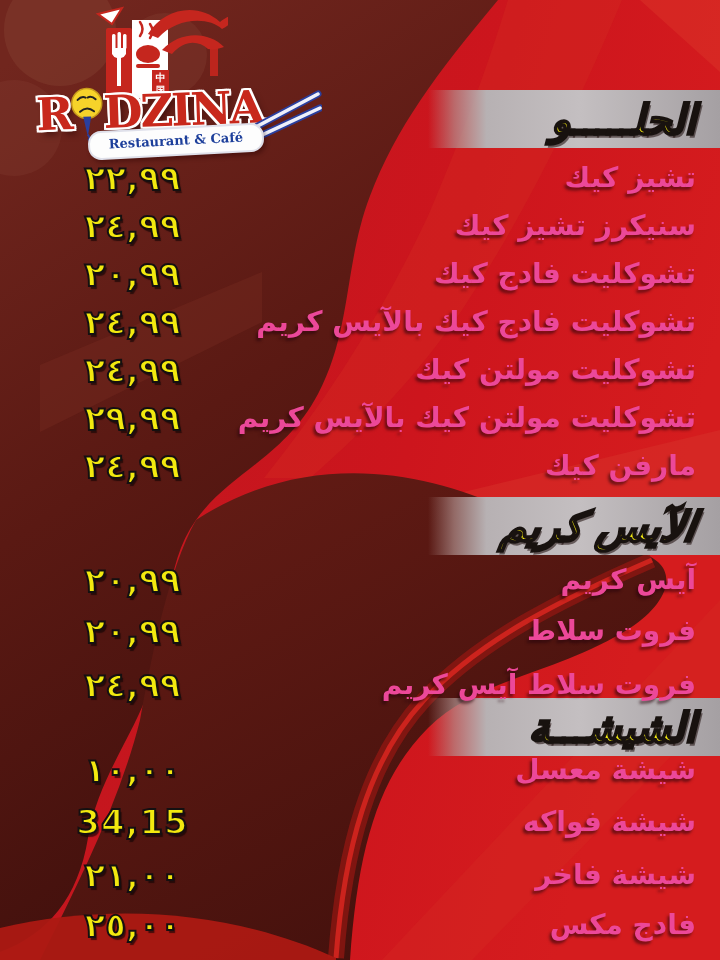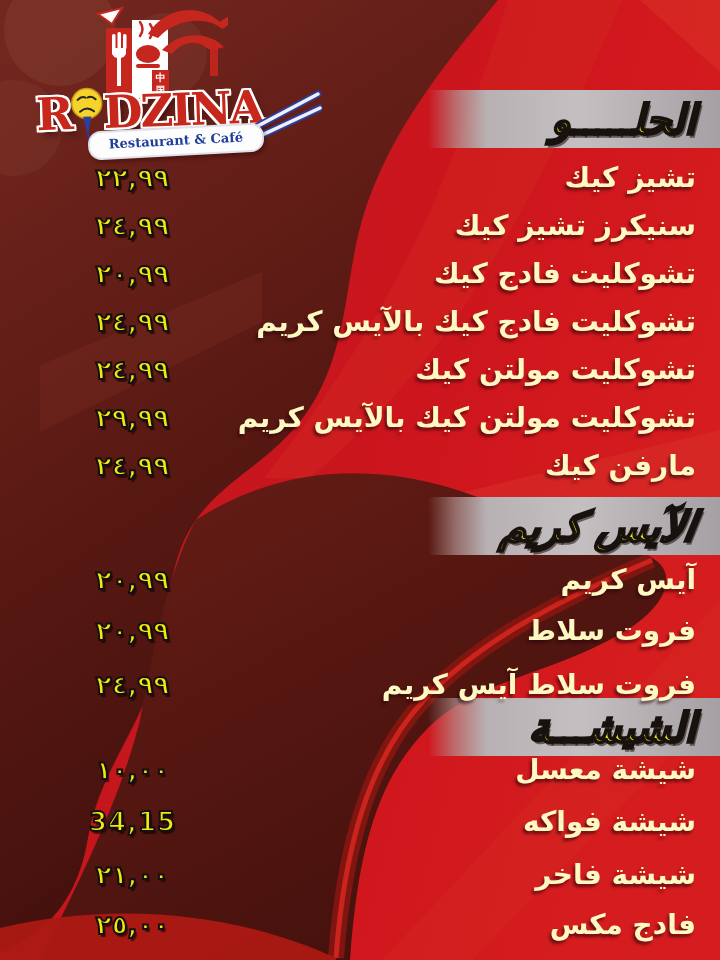--- a/index.html
+++ b/index.html
@@ -26,29 +26,29 @@
     font-size:41px;font-weight:bold;color:#f4eb10;
     -webkit-text-stroke:2.4px #18120f;
     text-shadow:2px 3px 0 rgba(25,10,8,.55);
   }
   .band-ice .section-title{transform:skewX(-9deg);}
 
   
   .row{position:absolute;left:0;width:720px;height:50px;z-index:3;}
   .item-price{
     position:absolute;left:40px;top:0;width:185px;height:50px;line-height:50px;
-    text-align:center;font-size:26px;font-weight:bold;color:#f2e90f;
+    text-align:center;font-size:34px;font-weight:bold;color:#f2e90f;
     -webkit-text-stroke:2px #141011;
     text-shadow:2px 3px 1px rgba(15,5,5,.65);
     letter-spacing:1px;
   }
   .item-name{
     position:absolute;right:24px;top:0;height:50px;line-height:50px;
     direction:rtl;white-space:nowrap;
-    font-size:28px;font-weight:bold;color:#fef9c3;
+    font-size:28px;font-weight:bold;color:#ec4899;
     text-shadow:-2px 3px 3px rgba(40,5,12,.6);
   }
 
   
   .logo{position:absolute;left:30px;top:6px;width:270px;height:160px;z-index:4;}
   .building{position:absolute;left:62px;top:0;}
   .brand-line{
     position:absolute;left:6px;top:76px;width:250px;
     font-family:"DejaVu Serif",serif;font-weight:bold;font-size:45px;
     color:#c8281c;letter-spacing:-2px;white-space:nowrap;

